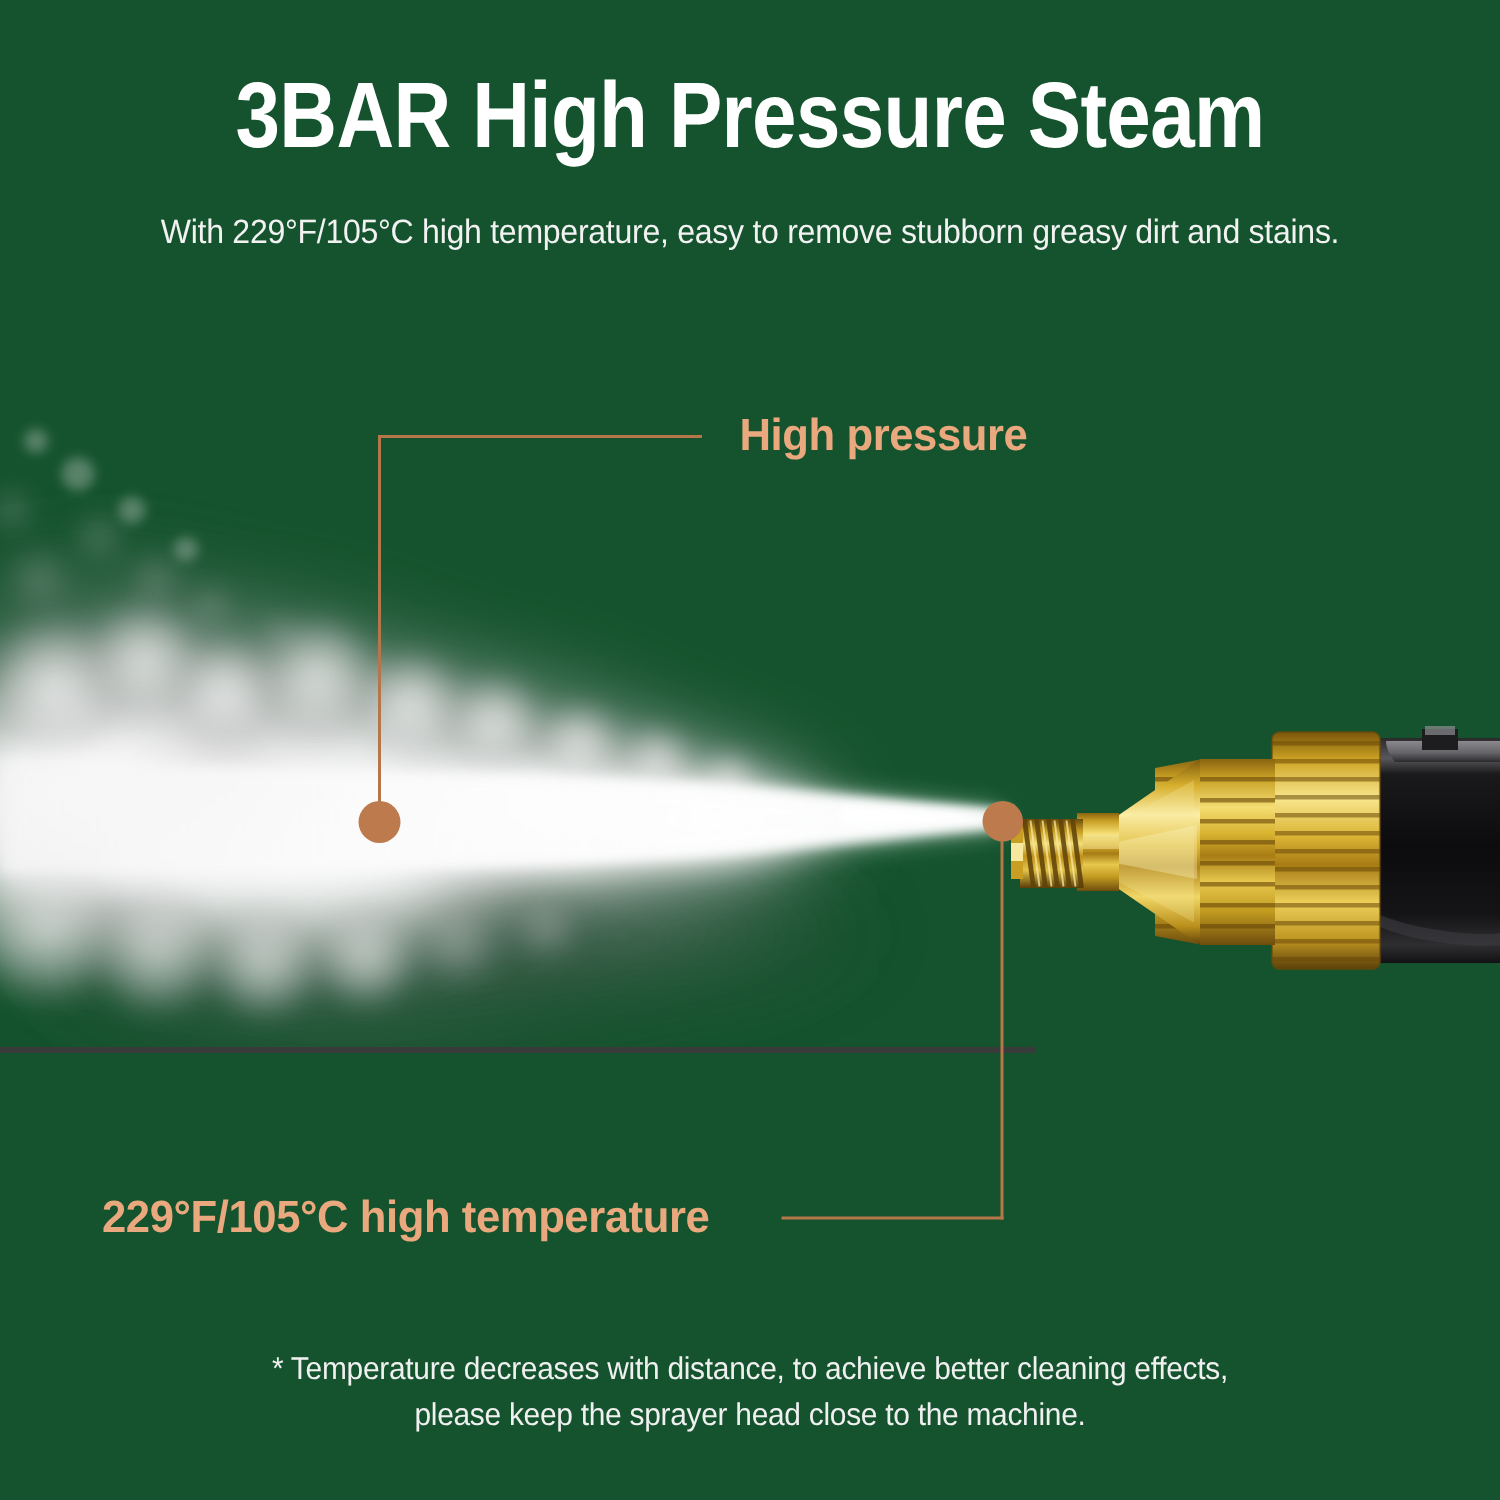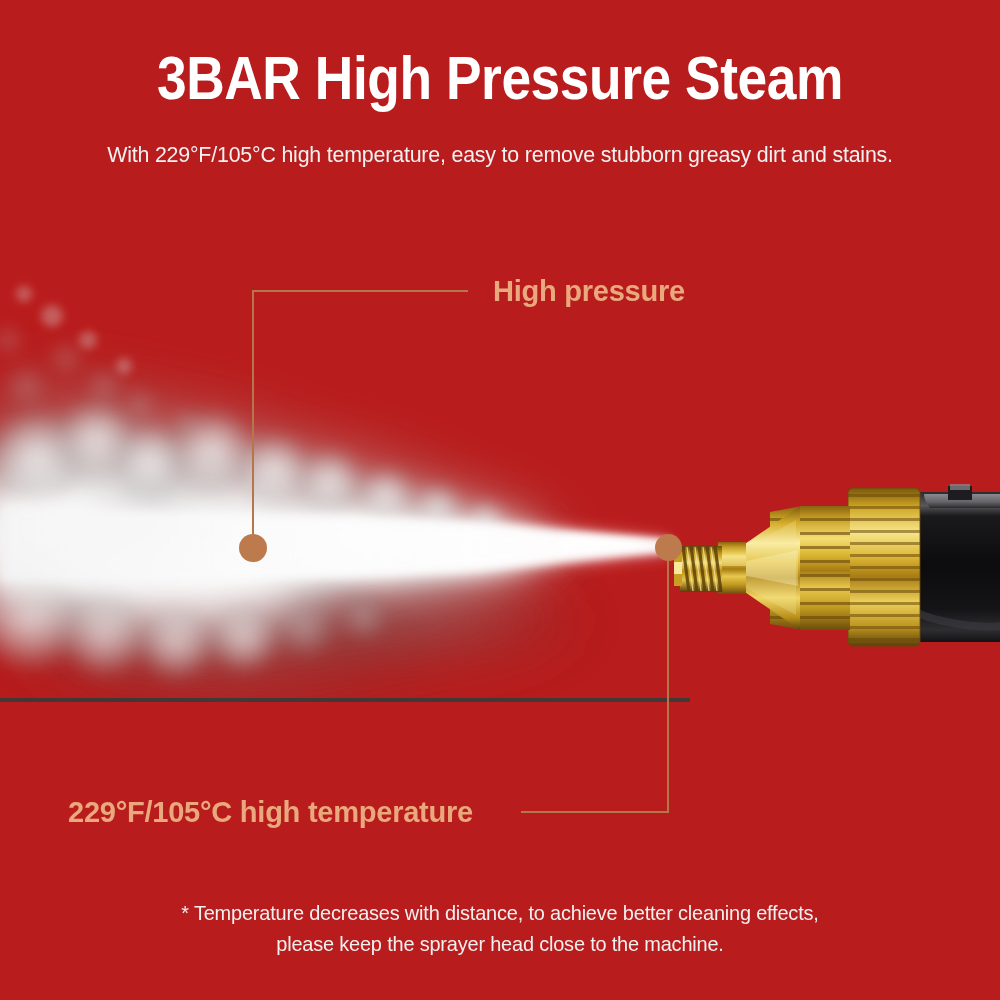--- a/index.html
+++ b/index.html
@@ -2,21 +2,21 @@
 <html><head>
 <meta charset="utf-8">
 <title>3BAR High Pressure Steam</title>
 <style>
   html,body{margin:0;padding:0;background:#2e2e2e;}
   body{font-family:"Liberation Sans",sans-serif;}
 
   .stage{
     position:relative;
     width:1000px;height:1000px;
-    background:#b91c1c;
+    background:#14532d;
     overflow:hidden;
     -webkit-font-smoothing:antialiased;
   }
 
   
   .title{
     position:absolute; left:0; top:44px; width:1000px;
     text-align:center;
     color:#ffffff;
     font-family:"Liberation Sans Narrow","Liberation Sans",sans-serif;

